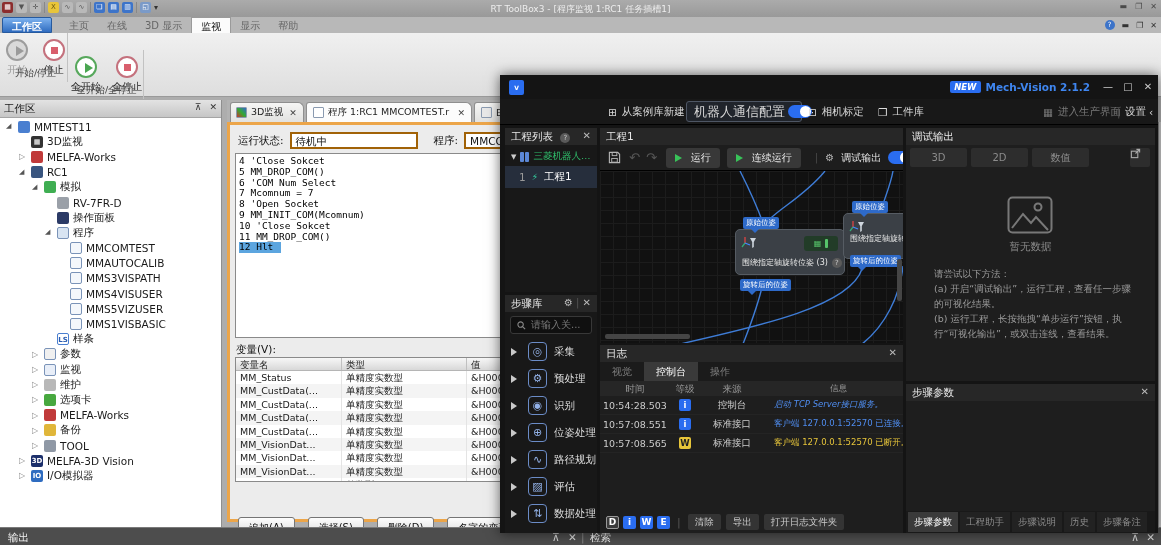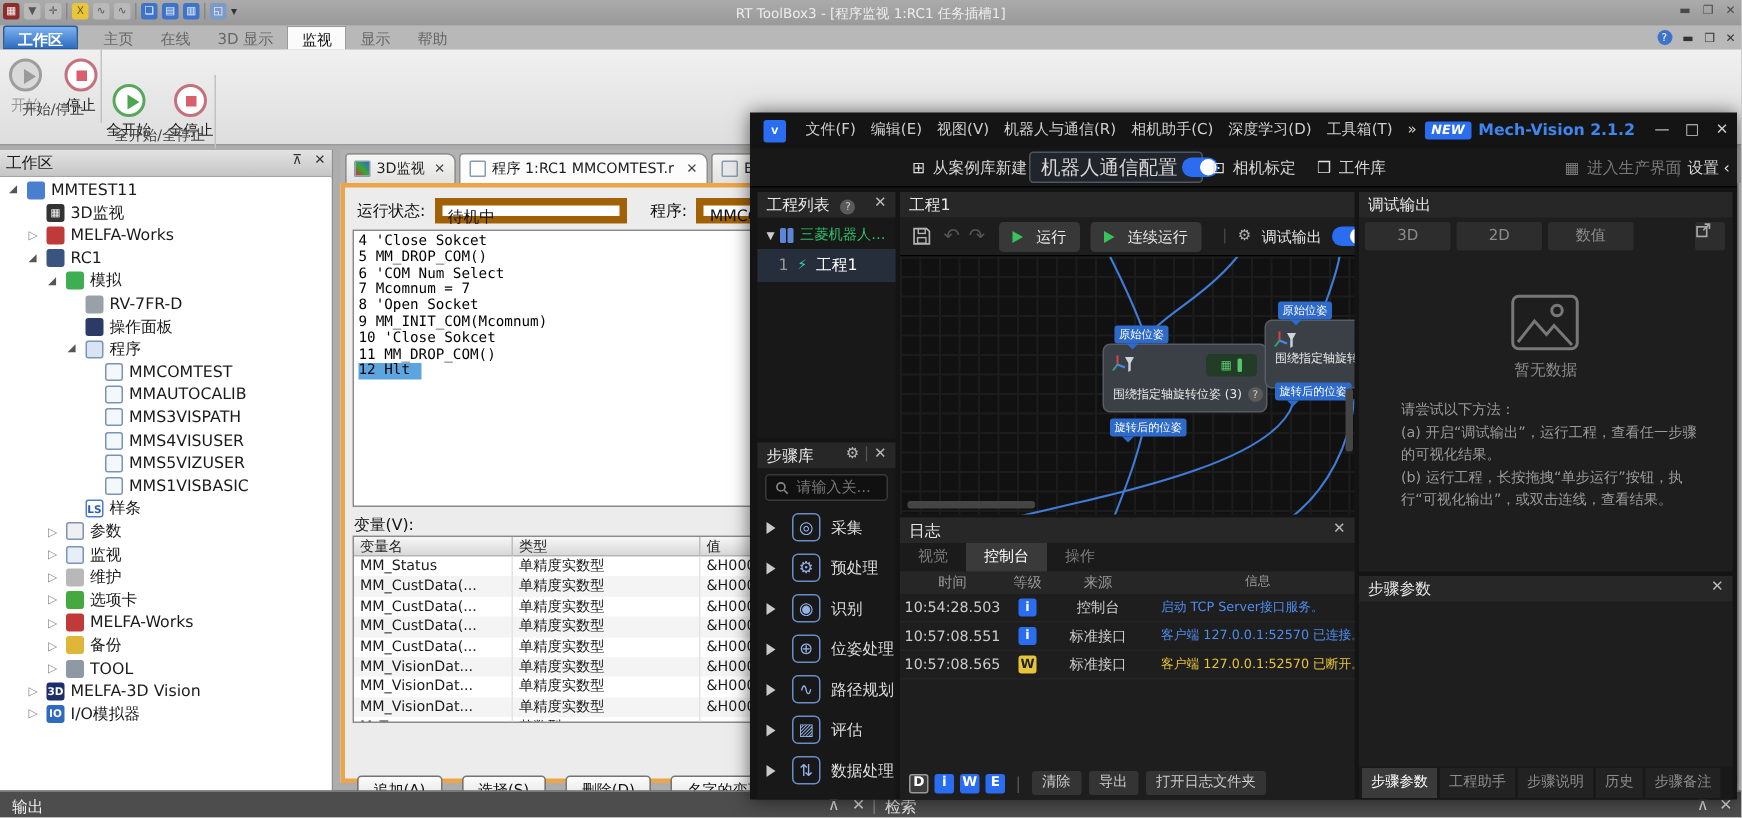--- a/index.html
+++ b/index.html
@@ -47,21 +47,21 @@
 .dtab{height:20px;display:flex;align-items:center;gap:4px;background:linear-gradient(#f6f6f5,#e2e2e0);border:1px solid #8f8f8f;border-bottom:none;border-radius:3px 6px 0 0;padding:0 6px;font-size:9.5px;color:#222;margin-right:2px}
 .dtab.active{background:#fcfcfc}
 .dtab .dx{color:#444;font-size:9px;margin-left:2px}
 .dtab span{white-space:nowrap;overflow:hidden}
 .dtab:nth-child(1){width:74px;padding:0 5px}.dtab:nth-child(2){width:166px}.dtab:nth-child(3){width:90px}
 .dtab .dx{flex:none}.dtab .dico{flex:none}
 .dico{width:11px;height:11px;border-radius:1px}
 
 .rt-mdi{position:absolute;left:227px;top:122px;width:603px;height:400px;background:#ececec;border:3px solid #eca549}
 .runrow{position:absolute;left:8px;top:7px;display:flex;align-items:center;font-size:10.5px;color:#111}
-.rinput{height:17px;background:#fff;border:5px solid #a16207;font-size:10.5px;color:#111;padding:1px 4px;margin-left:6px}
+.rinput{height:17px;background:#fff;border:2px solid #a16207;font-size:10.5px;color:#111;padding:1px 4px;margin-left:6px}
 .codebox{position:absolute;left:5px;top:28px;width:588px;height:185px;background:#fff;border:1px solid #8a8a8a;padding:2px 3px;font-family:"DejaVu Sans Mono","Liberation Mono",monospace;font-size:9.5px;line-height:10.8px;color:#000}
 .codeline.hl{background:#5ca5df;width:max-content;padding-right:8px}
 .varslbl{position:absolute;left:6px;top:218px;font-size:10.5px;color:#111}
 .vartable{position:absolute;left:5px;top:232px;width:588px;height:125px;background:#fff;border:1px solid #8a8a8a;overflow:hidden;font-size:9.5px}
 .vthead{display:flex;height:13px;background:linear-gradient(#f7f7f7,#d8d8d8);border-bottom:1px solid #b5b5b5;color:#222}
 .vthead>div{padding:0 4px;border-right:1px solid #c0c0c0;line-height:13px}
 .vrow{display:flex;height:13.4px;line-height:13.4px;color:#1a1a1a}
 .vrow:nth-child(even){background:#f4f4f4}
 .vrow>div{padding:0 4px;border-right:1px solid #e4e4e4;overflow:hidden;white-space:nowrap}
 .vc1{width:106px;flex:none}.vc2{width:125px;flex:none}.vc3{flex:1}
@@ -459,30 +459,20 @@
     <span class="st" style="left:568px;color:#ddd">✕</span>
     <span class="st" style="left:581px;color:#888">|</span>
     <span class="st" style="left:590px">检索</span>
     <span class="st" style="right:22px;color:#ddd">⊼</span>
     <span class="st" style="right:6px;color:#ddd">✕</span>
   </div>
 
   <div class="mv">
     <div class="mv-title">
       <div class="mv-logo">V</div>
-      <div id="mvMenus" style="display:flex">
-          <span class="mv-menu">文件(F)</span>
-          <span class="mv-menu">编辑(E)</span>
-          <span class="mv-menu">视图(V)</span>
-          <span class="mv-menu">机器人与通信(R)</span>
-          <span class="mv-menu">相机助手(C)</span>
-          <span class="mv-menu">深度学习(D)</span>
-          <span class="mv-menu">工具箱(T)</span>
-          <span class="mv-menu">»</span>
-        </div>
       <div style="margin-left:auto;display:flex;align-items:center">
         <span class="mv-badge">NEW</span>
         <span class="mv-app">Mech-Vision 2.1.2</span>
         <span class="mv-ctl">—</span>
         <span class="mv-ctl">□</span>
         <span class="mv-ctl">✕</span>
       </div>
     </div>
     <div class="mv-toolbar">
       <div class="tbi" style="left:108px">
@@ -678,21 +668,21 @@
           <div class="lc3">来源</div>
           <div class="lc4">信息</div>
         </div>
       <div id="logRows">
           <div class="logrow">
             <div class="lc1">10:54:28.503</div>
             <div class="lc2">
               <span class="badge i">i</span>
             </div>
             <div class="lc3">控制台</div>
-            <div class="lc4" style="color: rgb(79, 141, 240);">启动 TCP Server接口服务。</div>
+            <div class="lc4" style="color: rgb(79, 141, 240); font-style: italic;">启动 TCP Server接口服务。</div>
           </div>
           <div class="logrow">
             <div class="lc1">10:57:08.551</div>
             <div class="lc2">
               <span class="badge i">i</span>
             </div>
             <div class="lc3">标准接口</div>
             <div class="lc4" style="color: rgb(79, 141, 240);">客户端 127.0.0.1:52570 已连接。</div>
           </div>
           <div class="logrow">

